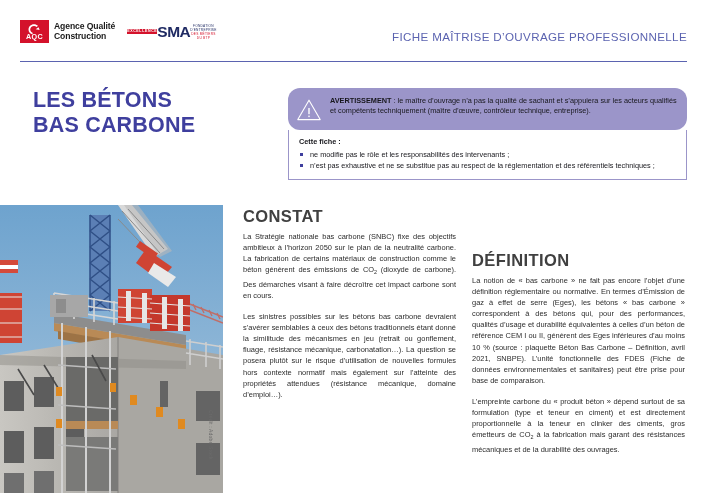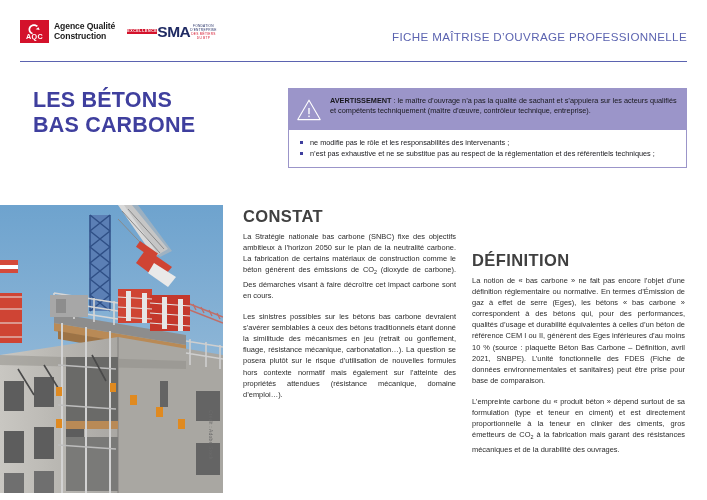--- a/index.html
+++ b/index.html
@@ -140,20 +140,21 @@
     left: 288px; top: 88px;
     width: 399px;
   }
   .warn-top {
     background: #9B95C9;
     display: flex;
     align-items: flex-start;
     padding: 8px 9px 8px 8px;
     box-sizing: border-box;
     min-height: 40px;
+    border-radius: 12px;
   }
   .warn-icon {
     flex: 0 0 auto;
     width: 26px; height: 24px;
     margin-right: 8px;
     margin-top: 2px;
   }
   .warn-text {
     font-size: 7.3px;
     line-height: 10.2px;
@@ -289,20 +290,21 @@
       <path d="M13 2.2 L24.2 21.6 L1.8 21.6 Z" fill="none" stroke="#ffffff" stroke-width="1.1" stroke-linejoin="round"></path>
       <rect x="12.3" y="10" width="1.4" height="6.2" fill="#ffffff"></rect>
       <rect x="12.3" y="17.6" width="1.4" height="1.5" fill="#ffffff"></rect>
     </svg>
     <div class="warn-text">
       <b>AVERTISSEMENT</b><span> : </span><span>le maître d’ouvrage n’a pas la qualité de sachant et s’appuiera sur les acteurs qualifiés et compétents techniquement (maître d’œuvre, contrôleur technique, entreprise).</span>
     </div>
   </div>
 
   <div class="warn-bottom">
+    <div class="cette-fiche">Cette fiche :</div>
     <ul class="fiche-list">
       <li>ne modifie pas le rôle et les responsabilités des intervenants ;</li>
       <li>n’est pas exhaustive et ne se substitue pas au respect de la réglementation et des référentiels techniques ;</li>
     </ul>
   </div>
 
 </div>
 
 <div class="photo">
   <svg width="223" height="288" viewBox="0 0 223 288">

